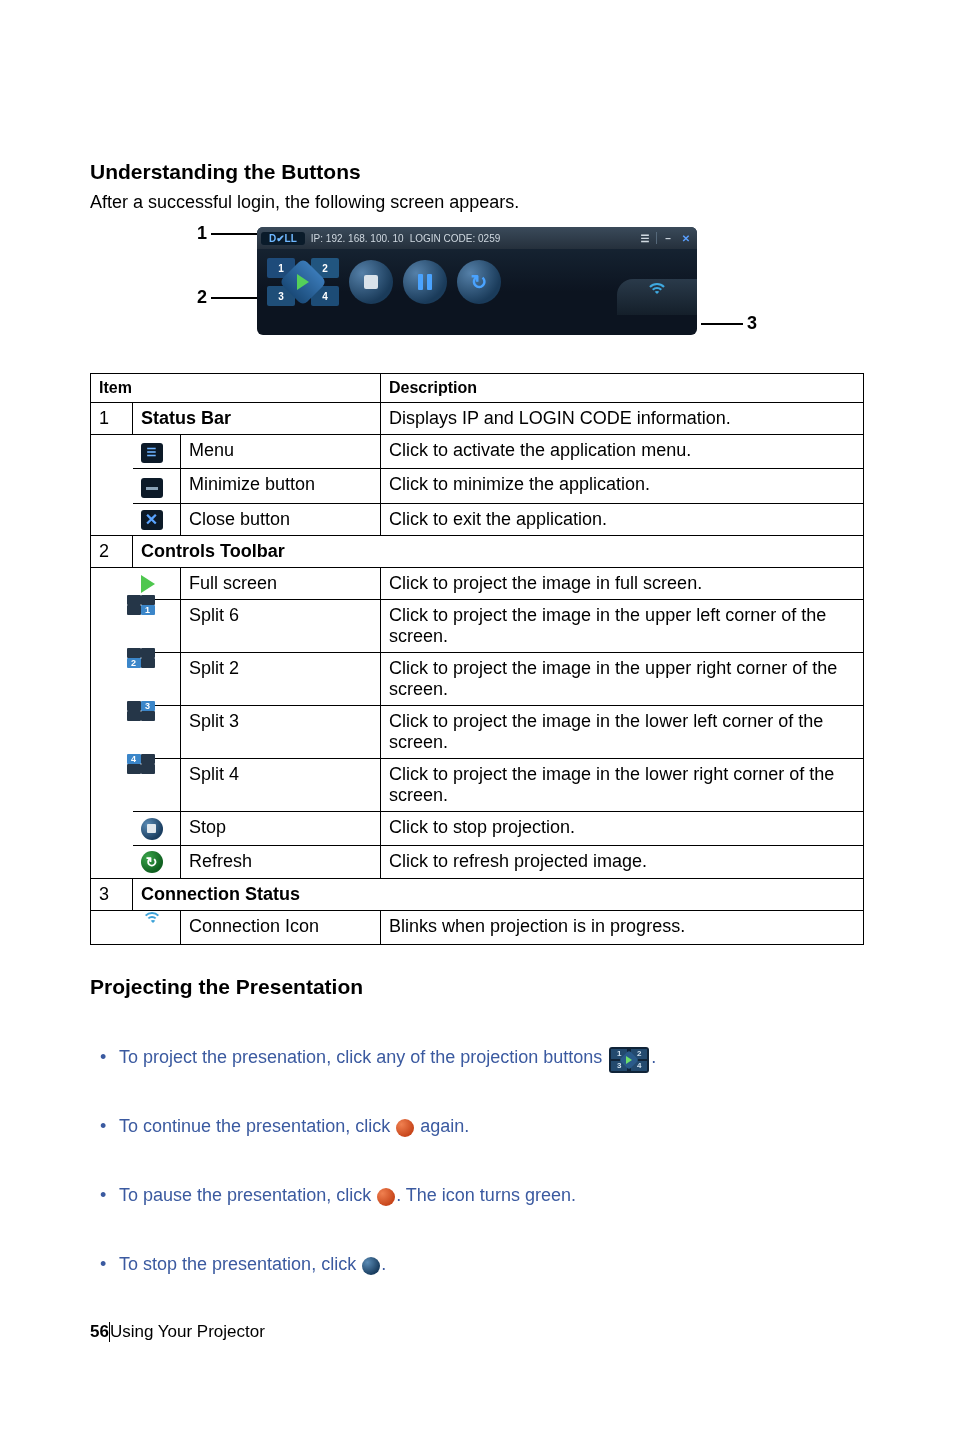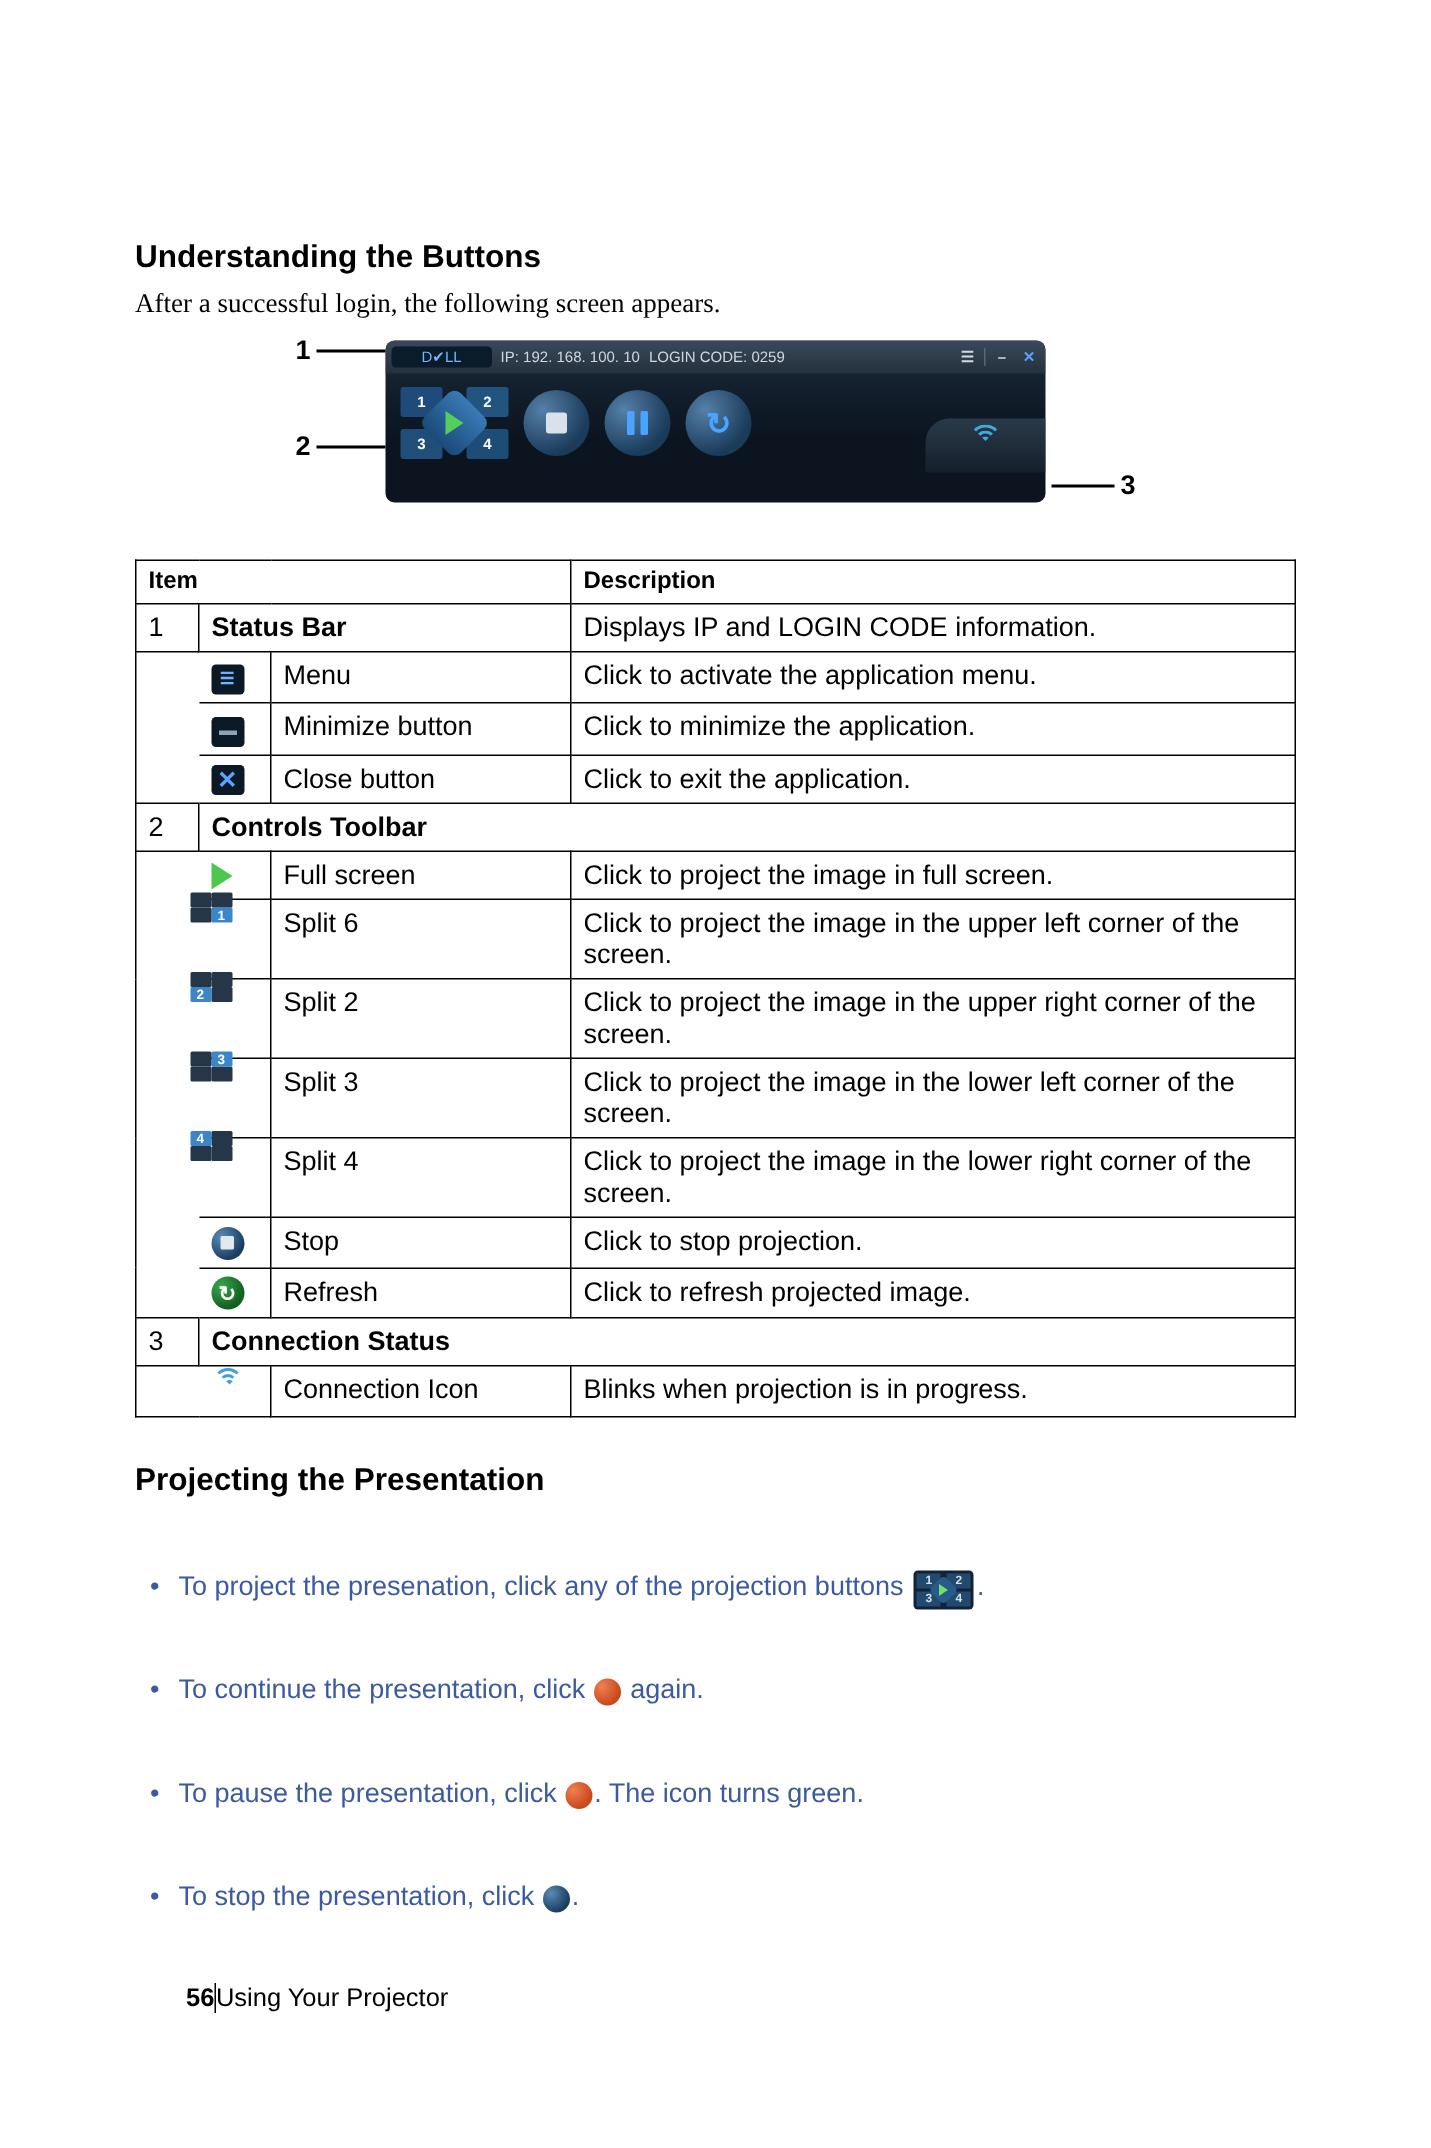--- a/index.html
+++ b/index.html
@@ -13,21 +13,20 @@
     color: #000;
     font-size: 18px;
   }
   .heading {
     font-weight: bold;
     font-size: 21px;
     margin-bottom: 8px;
   }
   .intro {
     margin-bottom: 14px;
-    font-family: Liberation Serif, serif;
   }
   .figure-wrap {
     display: flex;
     justify-content: center;
     margin-bottom: 28px;
     position: relative;
   }
   .figure {
     position: relative;
     width: 560px;
@@ -55,23 +54,23 @@
     align-items: center;
     font-size: 10px;
     color: #cfd8e0;
     padding: 0 4px;
     gap: 6px;
     position: relative;
   }
   .brand-chip {
     background: #0a1b2a;
     border-radius: 3px;
-    padding: 1px 20px;
+    padding: 1px 8px;
     color: #6fb8ff;
-    font-weight: normal;
+    font-weight: bold;
   }
   .tb-icons {
     margin-left: auto;
     display: flex;
     gap: 4px;
     align-items: center;
   }
   .tb-ico {
     width: 14px; height: 14px;
     display: flex; align-items: center; justify-content: center;
@@ -200,21 +199,20 @@
   .bullets li { margin-bottom: 4px; margin-top: 48px; }
   .bullets li::before { content: "•"; color:#3b5aa0; margin-right: 8px; }
 
   .footer {
     position: absolute;
     bottom: 90px;
     left: 90px;
     display: flex;
     align-items: flex-start;
     font-size: 17px;
-    margin-left: 34px;
   }
   .footer .pg { font-weight: bold; }
   .footer .sep { width:1px; height:20px; background:#000; }
 </style>
 </head>
 <body>
 
 <div class="heading">Understanding the Buttons</div>
 <div class="intro">After a successful login, the following screen appears.</div>
 

